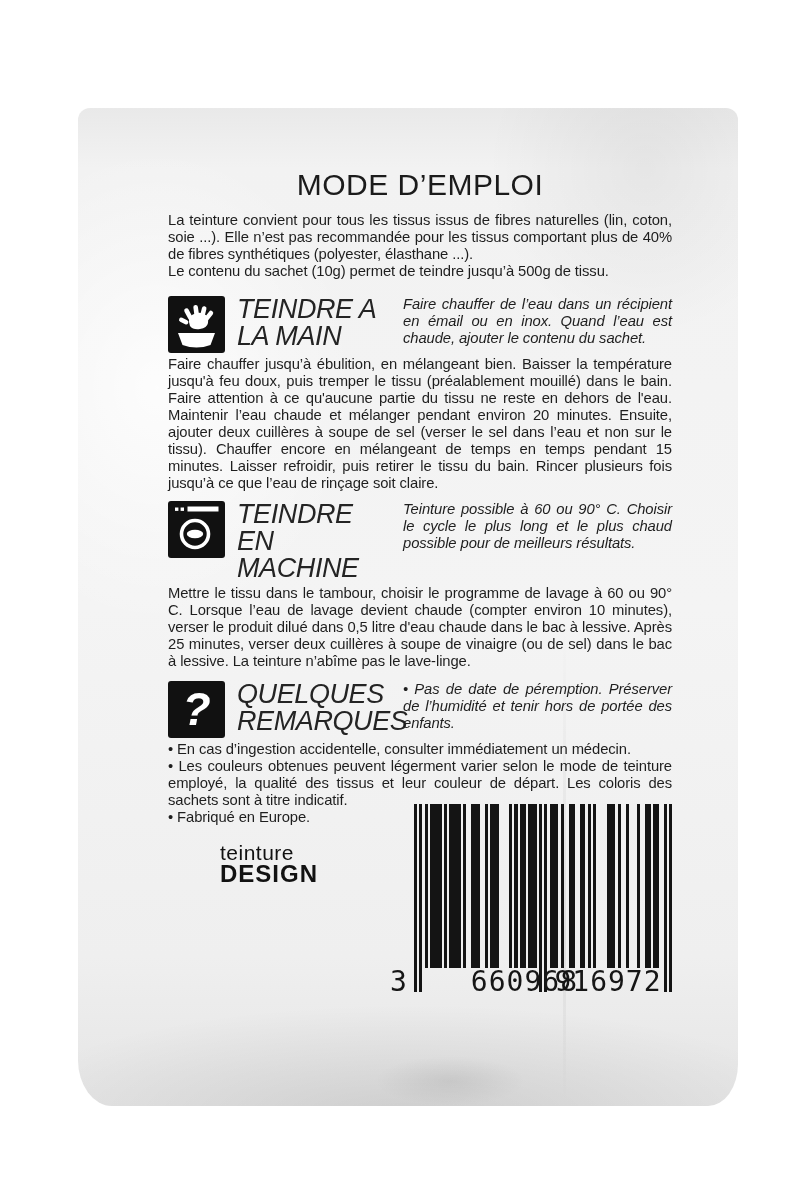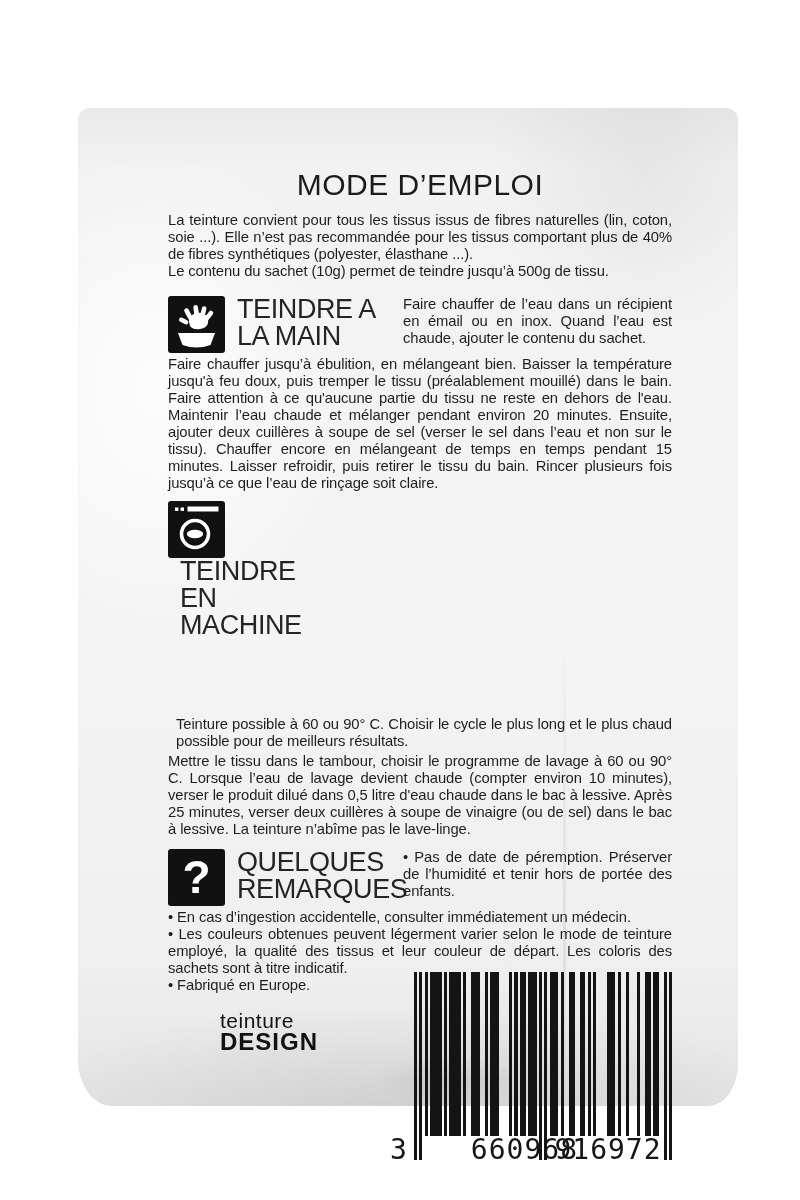--- a/index.html
+++ b/index.html
@@ -13,28 +13,28 @@
       linear-gradient(180deg,#e9e9e9 0%,#f2f2f2 6%,#f4f4f4 50%,#efefef 85%,#e5e5e5 100%);
     border-radius:12px 12px 30px 34px / 12px 12px 42px 46px;
     padding:0 66px 0 90px;box-sizing:border-box;}
   .sachet::after{content:"";position:absolute;right:26%;top:52%;bottom:4px;width:3px;
     background:linear-gradient(180deg,transparent,rgba(0,0,0,0.07) 65%,transparent);}
   .sachet::before{content:"";position:absolute;left:45%;bottom:0;width:150px;height:50px;
     background:radial-gradient(closest-side,rgba(0,0,0,0.07),transparent);}
   .title{margin:60px 0 10px 0;text-align:center;font-size:30px;font-weight:400;
     letter-spacing:0.5px;color:#1b1b1b;}
   .body{margin:0;font-size:14.8px;line-height:17px;text-align:justify;letter-spacing:-0.1px;color:#1e1e1e;}
-  .sec{display:flex;align-items:flex-start;margin-top:16px;}
+  .sec{display:flex;align-items:flex-start;margin-top:16px;font-style:italic;}
   .icon-box{flex:0 0 57px;width:57px;height:57px;}
   .icon-box svg{display:block;}
   .sec-head{width:158px;margin-left:12px;flex:0 0 158px;}
   .hl{display:block;font-size:27px;line-height:27px;font-weight:400;letter-spacing:-0.4px;color:#242424;}
   .sec-lead{flex:1;margin-left:8px;}
   .sec-body{margin-top:3px;}
-  .mt9{margin-top:9px;flex-direction:column;}
+  .mt9{margin-top:9px;}
   .footer{display:flex;justify-content:space-between;margin-top:0;}
   .foot-left{width:250px;}
   .brand{margin:16px 0 0 52px;color:#121212;}
   .brand1{font-size:21px;font-weight:400;letter-spacing:0.5px;line-height:21px;}
   .brand2{font-size:24px;font-weight:700;letter-spacing:1px;line-height:24px;margin-top:-1px;}
   .url{text-decoration:underline;}
   .barcode{position:relative;width:258px;height:200px;margin-top:-5px;}
   .bars{position:relative;width:258px;height:188px;}
   .bar{position:absolute;top:0;background:#141414;}
   .bd{position:absolute;top:164px;font-family:"DejaVu Sans Mono","Liberation Mono",monospace;

